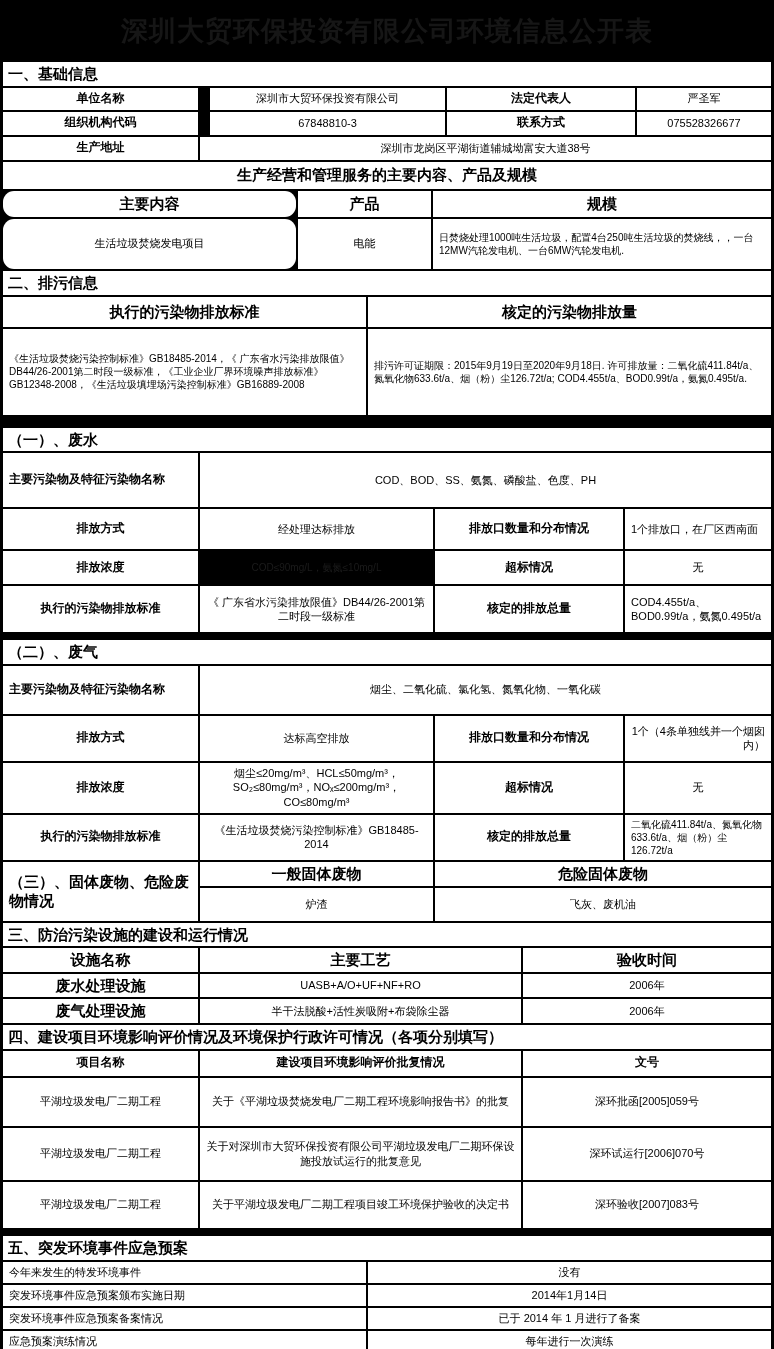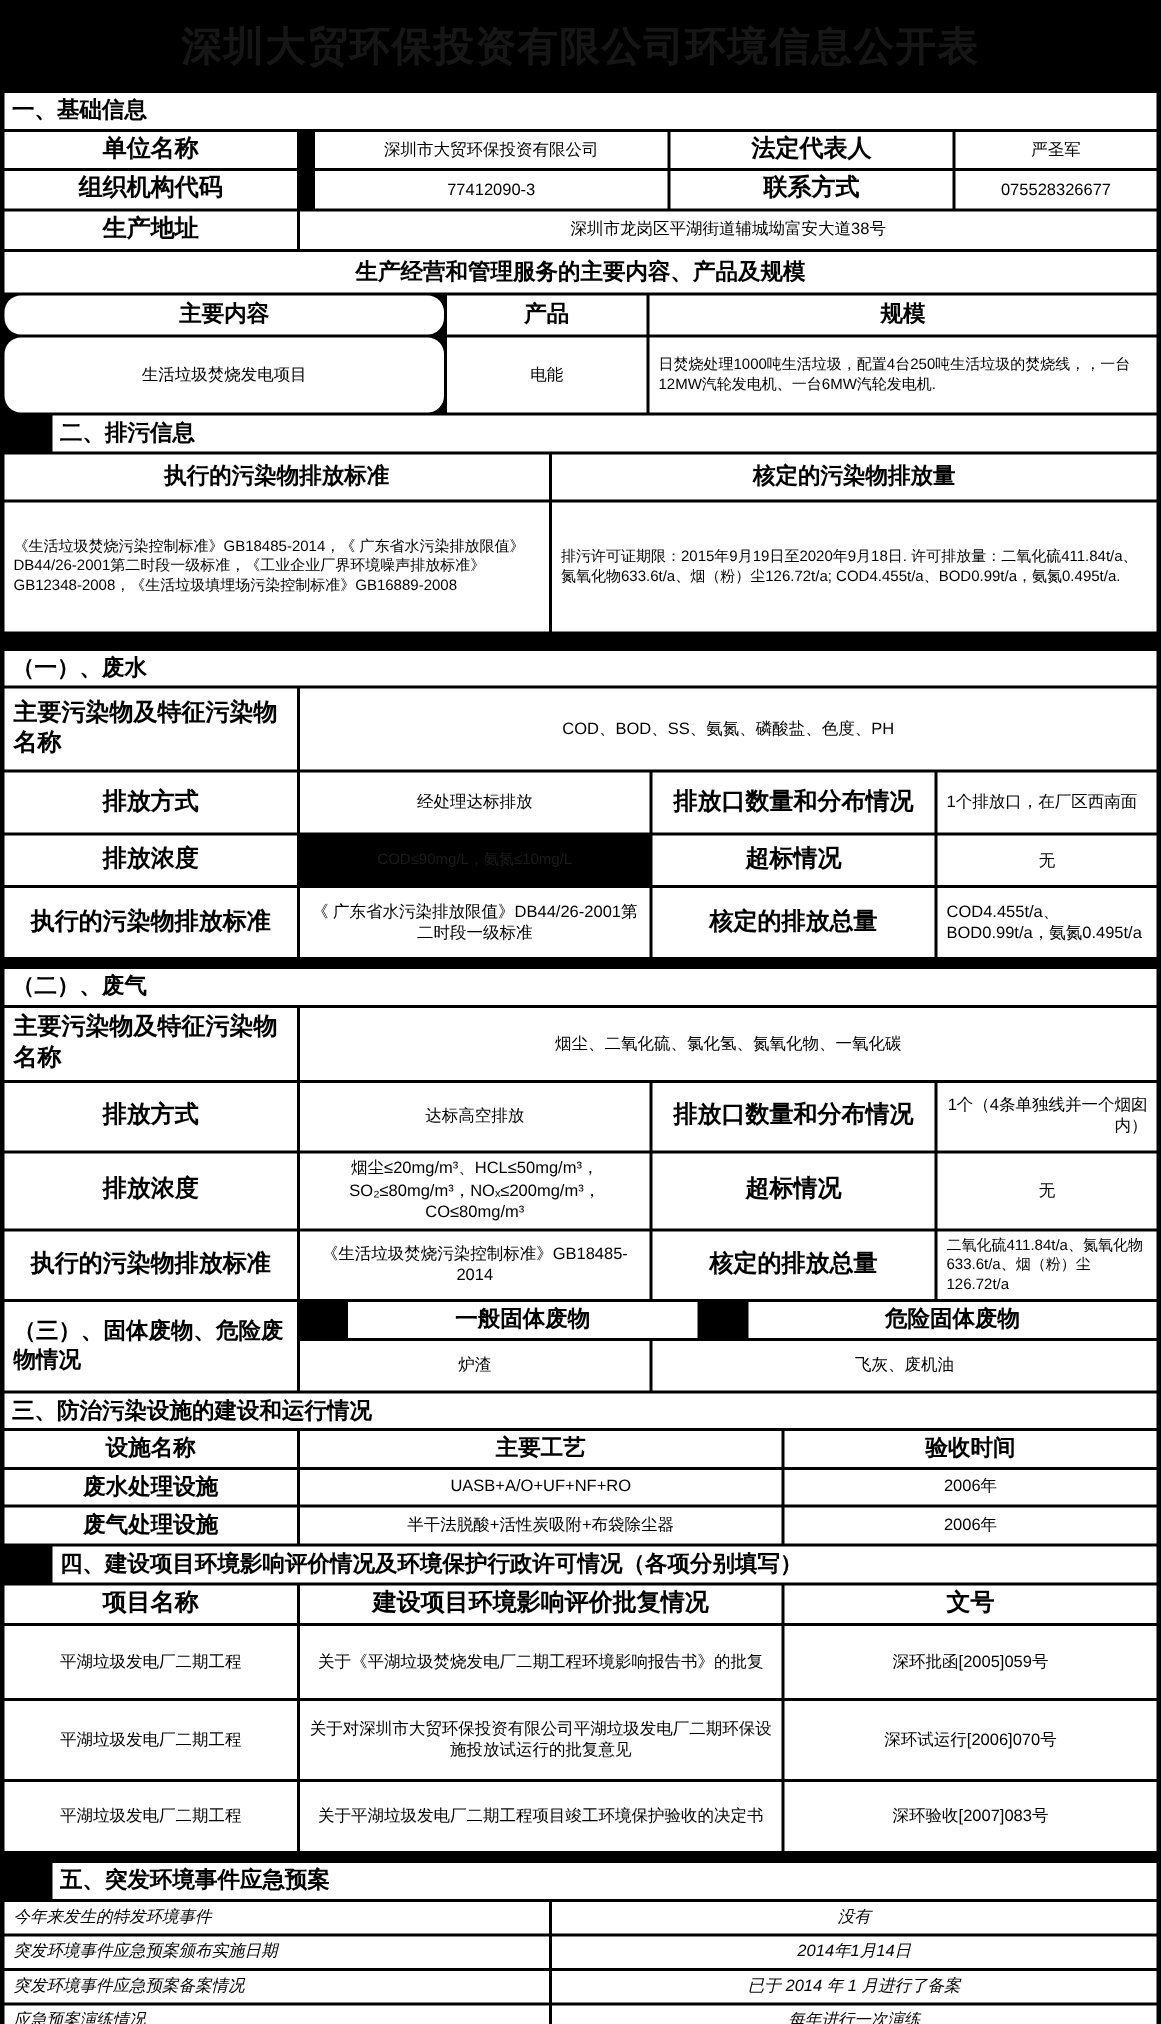--- a/index.html
+++ b/index.html
@@ -3,37 +3,37 @@
 <meta charset="utf-8">
 <style>
   html,body{margin:0;padding:0;background:#000;}
   .page{width:774px;background:#000;font-family:"Liberation Sans","DejaVu Sans",sans-serif;color:#000;}
   .title-band{height:62px;display:flex;align-items:center;justify-content:center;background:#000;}
   .doc-title{color:#161616;font-size:27px;font-weight:bold;letter-spacing:1px;}
   .tbl{background:#000;padding:0 3px 3px 3px;display:flex;flex-direction:column;gap:2px;}
   .row{display:flex;gap:2px;}
   .cell{background:#fff;box-sizing:border-box;display:flex;align-items:center;justify-content:center;text-align:center;padding:2px 6px;font-size:11px;line-height:1.3;}
   .cell.l{justify-content:flex-start;text-align:left;}
-  .lab{font-weight:bold;font-size:16px;}
+  .lab{font-weight:bold;font-size:12px;}
   .hd{font-weight:bold;font-size:15px;}
   .sm{font-size:10px;}
   .heading{font-weight:bold;font-size:15px;justify-content:flex-start;text-align:left;padding:2px 5px;min-height:22px;}
   .flex1{flex:1;text-align:right;}
   .w195{width:195px;flex:0 0 195px;}
   .w235{width:235px;flex:0 0 235px;margin-left:10px;}
   .w190{width:188px;flex:0 0 188px;}
   .w293{width:293px;flex:0 0 293px;border-radius:11px;}
   .w133{width:133px;flex:0 0 133px;}
   .w363{width:363px;flex:0 0 363px;}
   .w233{width:233px;flex:0 0 233px;}
   .w321{width:321px;flex:0 0 321px;}
   .h22{min-height:22px;} .h23{min-height:23px;} .h26{min-height:26px;} .h27{min-height:27px;}
   .h30{min-height:30px;} .h33{min-height:33px;} .h40{min-height:40px;}
   .h45{min-height:45px;} .h46{min-height:46px;} .h48{min-height:48px;} .h50{min-height:50px;}
-  .h54{min-height:54px;} .h21{min-height:21px;font-style:italic;} .h24{min-height:24px;margin-left:32px;} .h25{min-height:25px;} .h52{min-height:52px;} .h86{min-height:86px;}
+  .h54{min-height:54px;} .h21{min-height:21px;} .h24{min-height:24px;} .h25{min-height:25px;} .h52{min-height:52px;} .h86{min-height:86px;}
   .gap{height:9px;background:#000;}
   .gap-sm{height:4px;background:#000;}
   .redacted{background:#000;color:#1b1b1b;}
   .solid-right{flex:1;display:flex;flex-direction:column;gap:2px;border-radius:16px;}
   .srow{display:flex;gap:2px;flex:1;}
 </style>
 </head>
 <body>
 
 <div class="page">
@@ -47,21 +47,21 @@
         <div class="cell heading flex1">一、基础信息</div>
       </div>
     <div class="row">
       <div class="cell lab w195 h22">单位名称</div>
       <div class="cell w235 h22">深圳市大贸环保投资有限公司</div>
       <div class="cell lab w190 h22">法定代表人</div>
       <div class="cell flex1 h22">严圣军</div>
     </div>
     <div class="row">
       <div class="cell lab w195 h23">组织机构代码</div>
-      <div class="cell w235 h23">77412090-3</div>
+      <div class="cell w235 h23">67848810-3</div>
       <div class="cell lab w190 h23">联系方式</div>
       <div class="cell flex1 h23">075528326677</div>
     </div>
     <div class="row">
       <div class="cell lab w195 h23">生产地址</div>
       <div class="cell flex1 h23">深圳市龙岗区平湖街道辅城坳富安大道38号</div>
     </div>
     <div class="row">
         <div class="cell hd flex1 h27">生产经营和管理服务的主要内容、产品及规模</div>
       </div>

